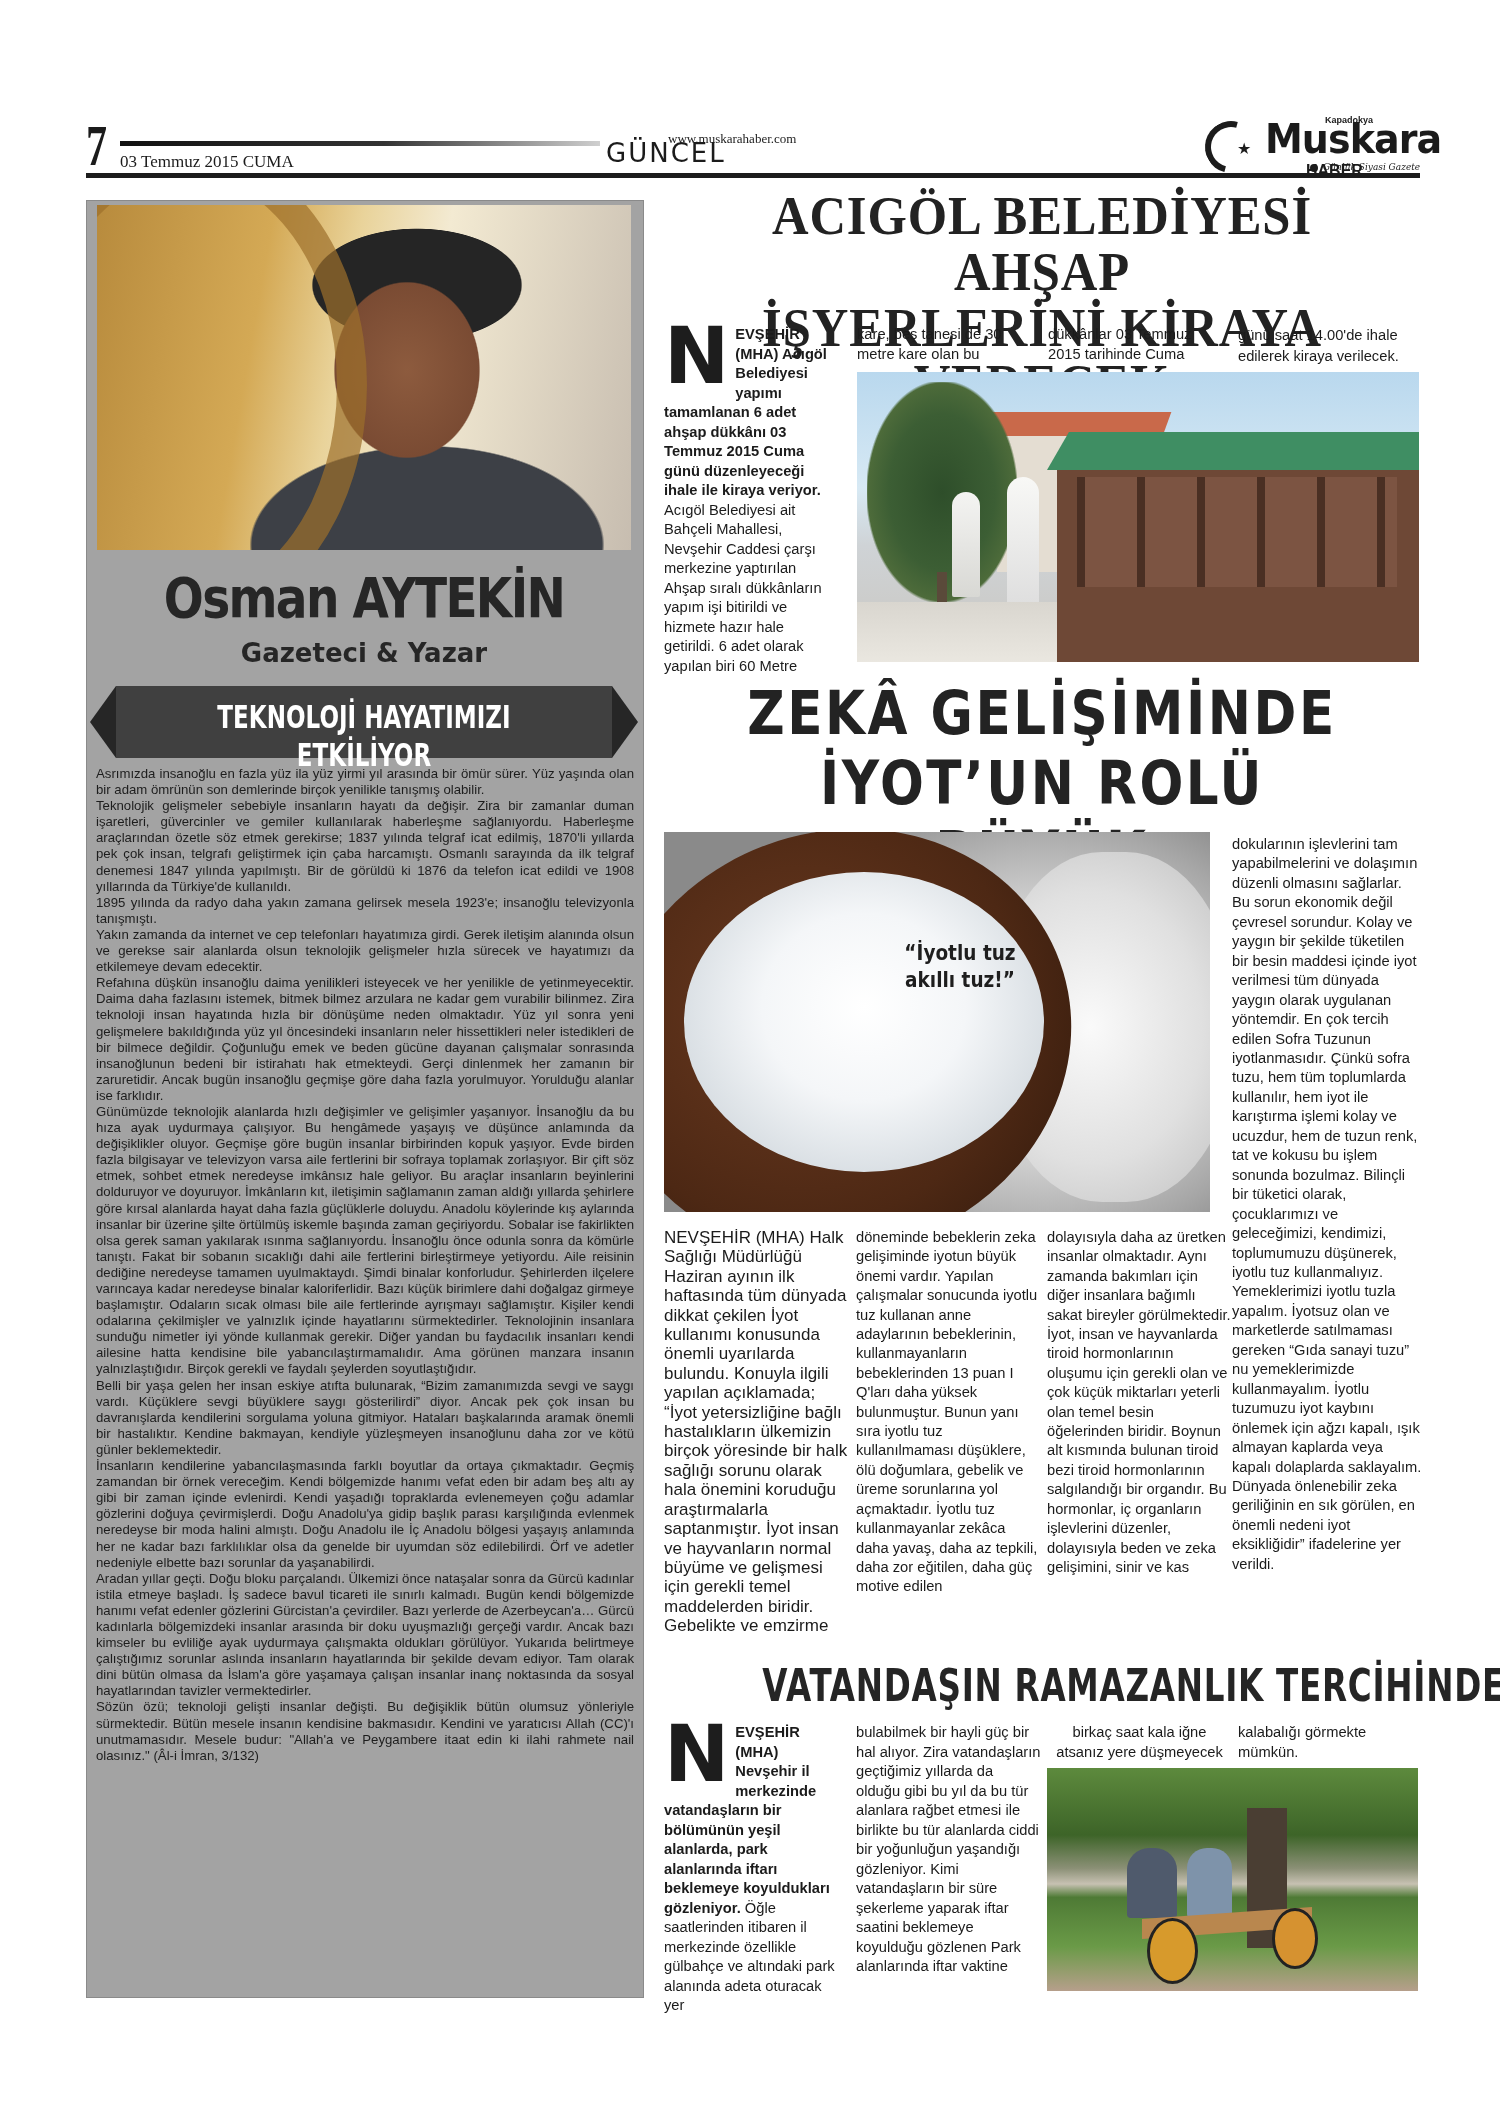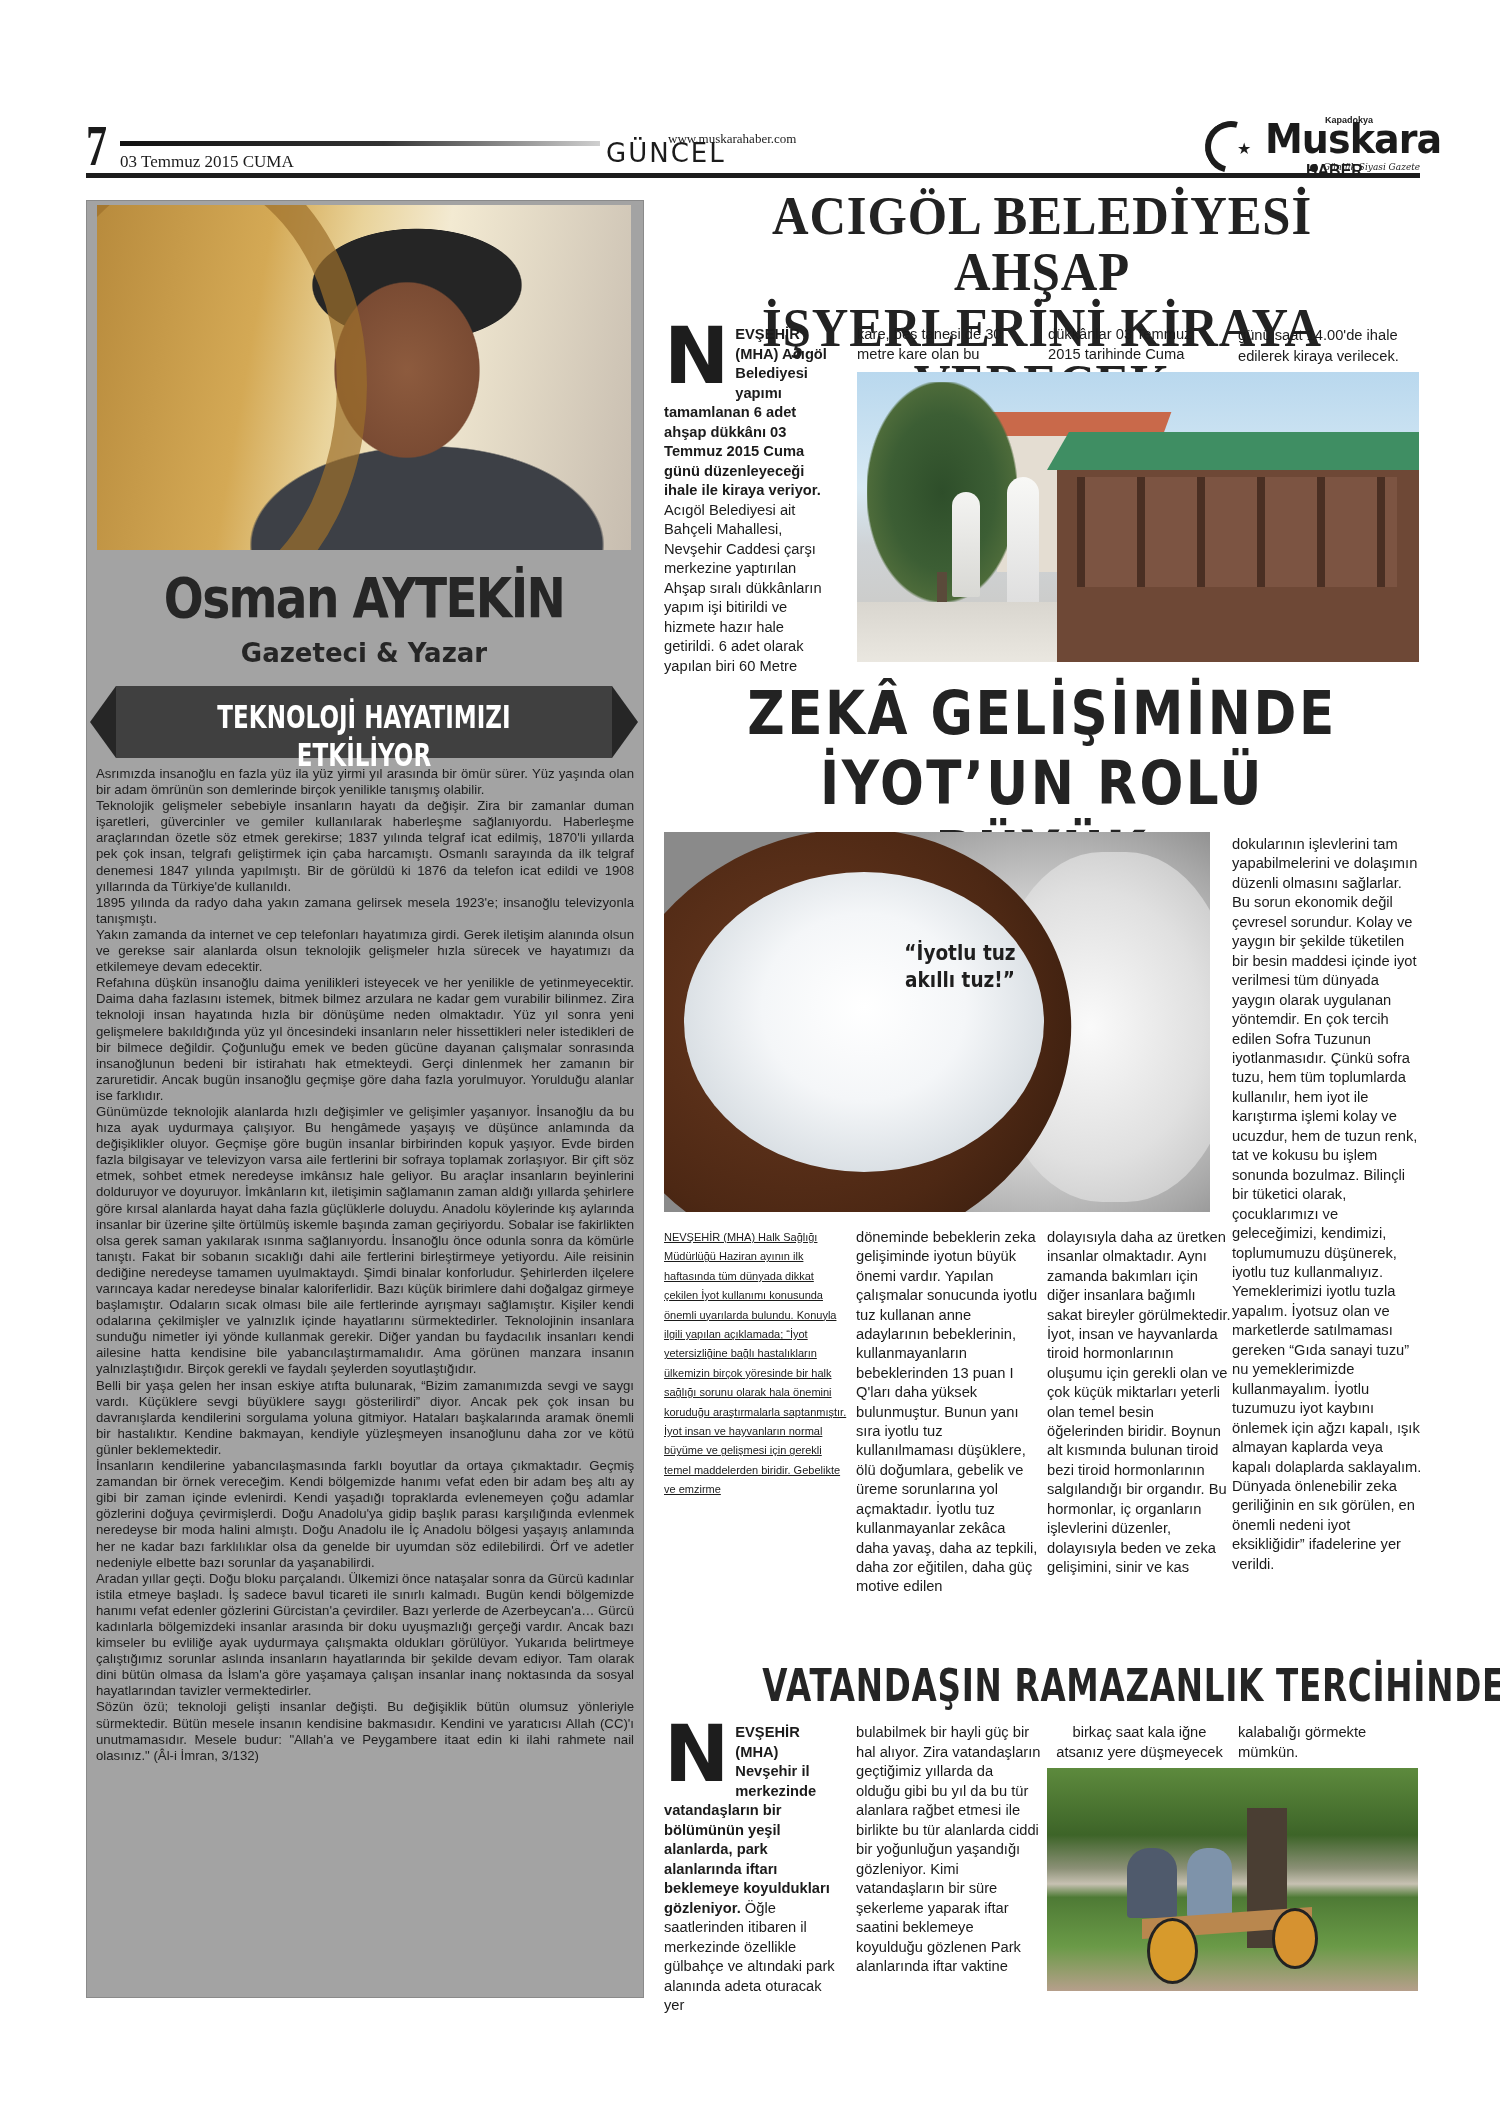--- a/index.html
+++ b/index.html
@@ -59,21 +59,21 @@
   .a1-photo .shop-front { position:absolute; left:220px; top:105px; width:320px; height:110px; background:repeating-linear-gradient(90deg,#4a2f23 0 8px,#7c5442 8px 60px); }
   .a1-photo .ground { position:absolute; left:0; top:230px; width:562px; height:60px; background:linear-gradient(#d9d6cf,#eae7e0); }
 
   
   .h2 { position:absolute; left:664px; top:678px; width:756px; font-family:"DejaVu Sans", sans-serif; font-weight:bold; font-size:60px; line-height:70px; text-align:center; color:#232323; letter-spacing:3px; transform:scaleX(.86); transform-origin:center top; }
   .a2-photo { position:absolute; left:664px; top:832px; width:546px; height:380px; overflow:hidden; background:radial-gradient(ellipse 300px 260px at 380px 200px, #f1f1f1 0%, #dcdcdc 40%, #a7a7a7 80%, #8a8a8a 100%); }
   .a2-photo .spoon { position:absolute; left:-60px; top:0px; width:470px; height:420px; border-radius:50%; background:radial-gradient(ellipse at 45% 40%, #6b3a20 0%, #4d2814 60%, #2d170b 100%); transform:rotate(-20deg); }
   .a2-photo .salt { position:absolute; left:20px; top:40px; width:360px; height:300px; border-radius:50%; background:radial-gradient(ellipse at 50% 45%, #ffffff 0%, #f4f6f8 40%, #d7dde2 75%, #b9c0c6 100%); }
   .a2-photo .salt2 { position:absolute; left:330px; top:20px; width:240px; height:350px; border-radius:45%; background:radial-gradient(ellipse at 40% 50%, #fafafa 0%, #e0e0e0 55%, #bdbdbd 100%); }
   .quote { position:absolute; left:880px; top:940px; width:160px; text-align:center; font-family:"DejaVu Sans", sans-serif; font-weight:bold; font-size:21px; line-height:27px; color:#1e1e1e; transform:scaleX(.88); }
-  .a2-c1 { position:absolute; left:664px; top:1228px; width:185px; font-size:11px; line-height:19.4px;text-decoration:underline; }
+  .a2-c1 { position:absolute; left:664px; top:1228px; width:185px; font-size:17px; line-height:19.4px; }
   .a2-c2 { position:absolute; left:856px; top:1228px; width:185px; font-size:14.7px; line-height:19.4px; }
   .a2-c3 { position:absolute; left:1047px; top:1228px; width:185px; font-size:14.7px; line-height:19.4px; }
   .a2-c4 { position:absolute; left:1232px; top:835px; width:190px; font-size:14.7px; line-height:19.45px; }
 
   
   .h3 { position:absolute; left:664px; top:1658px; width:756px; font-family:"DejaVu Sans", sans-serif; font-weight:bold; font-size:44px; line-height:56px; text-align:center; color:#252525; letter-spacing:1px; transform:scaleX(.74); transform-origin:center top; white-space:nowrap; }
   .a3-lead { position:absolute; left:664px; top:1723px; width:180px; font-size:14.7px; line-height:19.5px; }
   .a3-c2 { position:absolute; left:856px; top:1723px; width:185px; font-size:14.7px; line-height:19.5px; }
   .a3-c3 { position:absolute; left:1047px; top:1723px; width:185px; font-size:14.7px; line-height:19.5px;text-align:center; }
   .a3-c4 { position:absolute; left:1238px; top:1723px; width:180px; font-size:14.7px; line-height:19.5px; }

